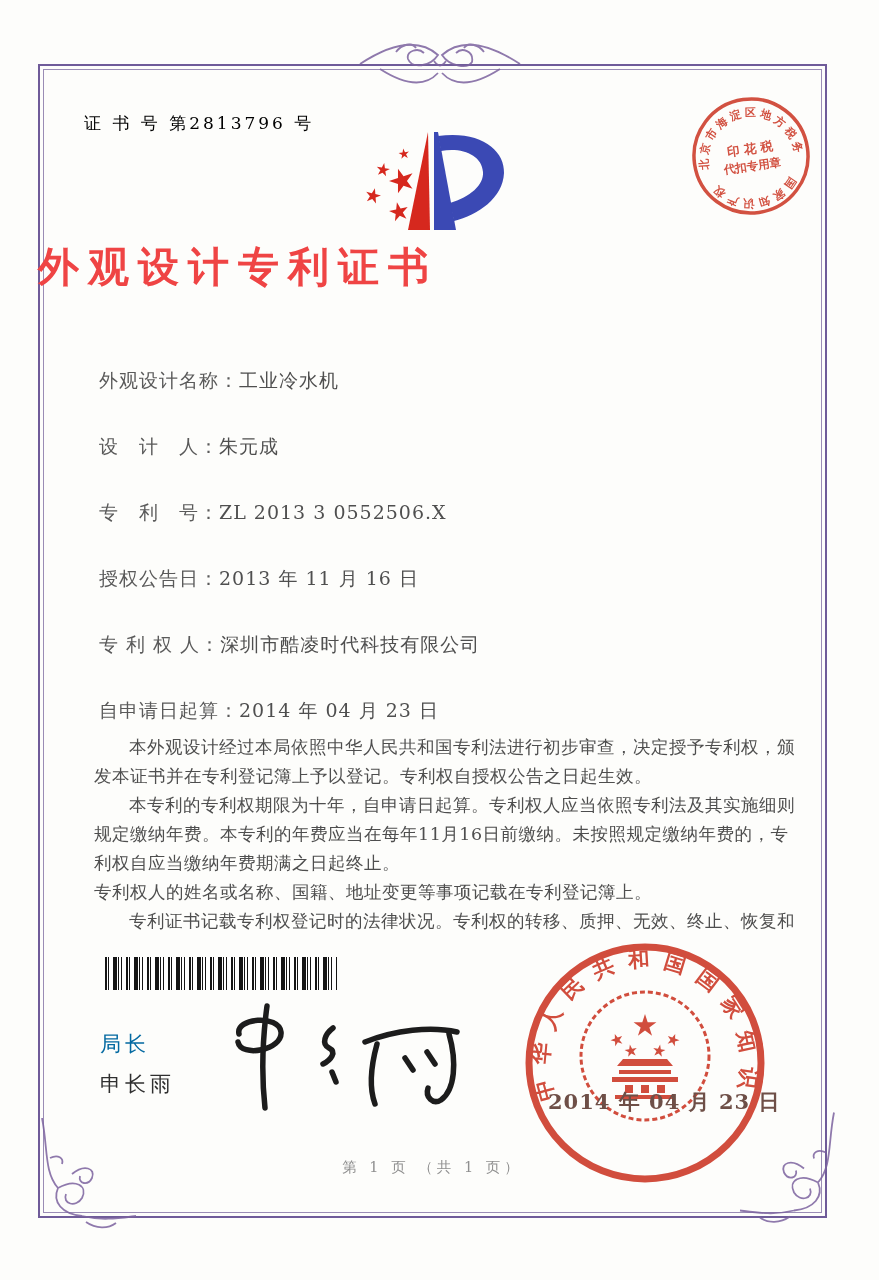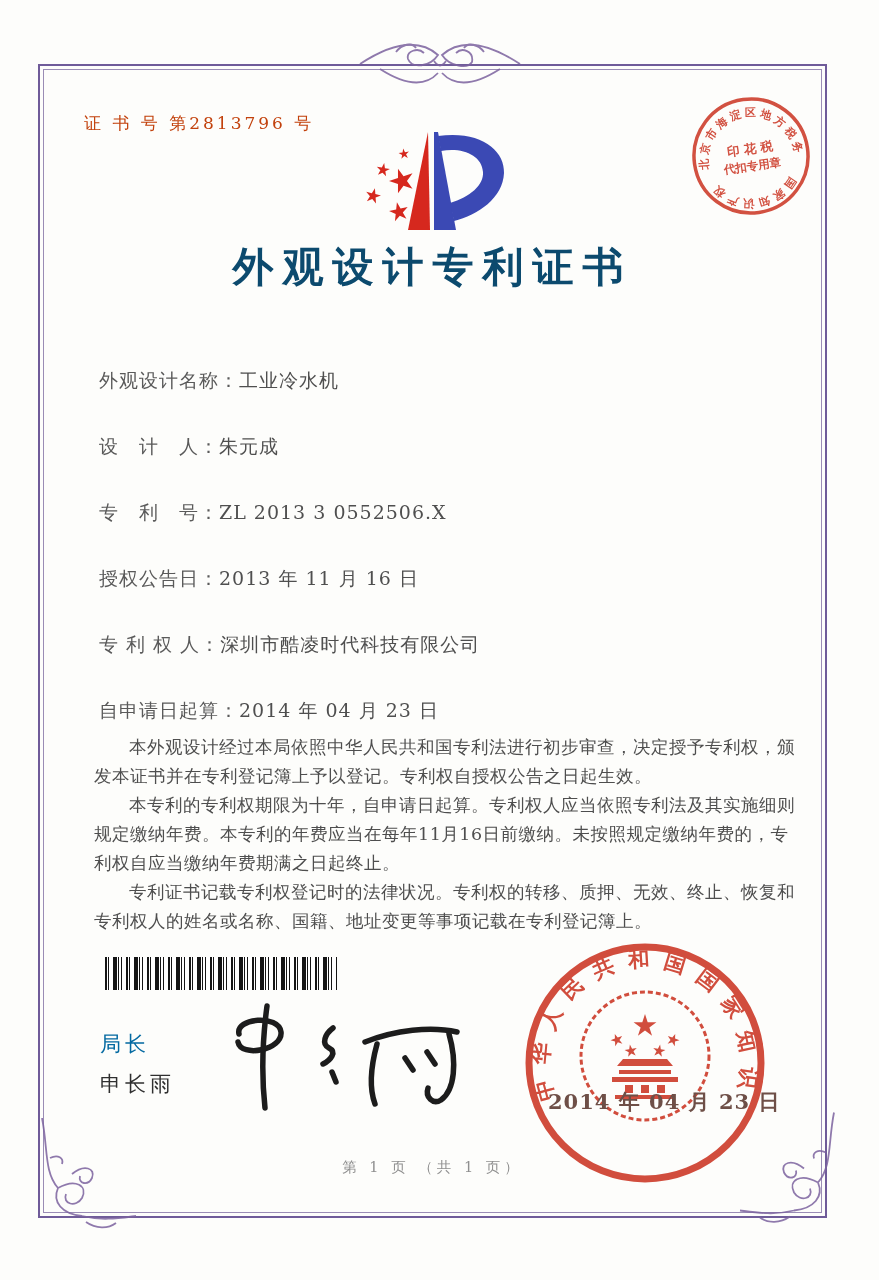--- a/index.html
+++ b/index.html
@@ -8,24 +8,24 @@
     background:#fdfdfb;overflow:hidden;
     font-family:"DejaVu Sans","Liberation Sans",sans-serif;
   }
   
   .frame-outer{position:absolute;left:38px;top:64px;right:52px;bottom:62px;
     border:2px solid #6f5b99;}
   .frame-inner{position:absolute;inset:3px;border:1px solid #9a8cb5;}
   .ornament{position:absolute;pointer-events:none;}
   
   .cert-no{position:absolute;left:84px;top:112px;font-size:17px;letter-spacing:3px;
-    color:#c2410c;font-family:"DejaVu Serif","Liberation Serif",serif;}
+    color:#000000;font-family:"DejaVu Serif","Liberation Serif",serif;}
   .logo{position:absolute;left:358px;top:126px;}
-  .title{position:absolute;left:38px;right:52px;top:240px;text-align:center;
-    font-size:41px;letter-spacing:9px;font-weight:600;color:#0c4a6e;
+  .title{position:absolute;left:38px;right:52px;top:240px;
+    font-size:41px;letter-spacing:9px;font-weight:600;color:#ef4444;
     font-family:"DejaVu Serif","Liberation Serif",serif;}
   
   .tax-seal{position:absolute;left:690px;top:95px;transform:rotate(-8deg);opacity:.93;}
   .office-seal{position:absolute;left:520px;top:938px;opacity:.95;}
   .seal-date{position:absolute;left:548px;top:1088px;font-size:21px;letter-spacing:1px;
     color:#6e4f47;font-weight:600;z-index:5;
     font-family:"DejaVu Serif","Liberation Serif",serif;}
   .seal-text{font-family:"DejaVu Serif","Liberation Serif",serif;font-weight:bold;}
   
   .fields{position:absolute;left:99px;top:368px;
@@ -155,22 +155,22 @@
       <span class="field-label">自申请日起算：</span><span class="field-value">2014 年 04 月 23 日</span>
     </div>
   </div>
 
   <div class="body-text">
     <span class="body-line indent">本外观设计经过本局依照中华人民共和国专利法进行初步审查，决定授予专利权，颁</span>
     <span class="body-line">发本证书并在专利登记簿上予以登记。专利权自授权公告之日起生效。</span>
     <span class="body-line indent">本专利的专利权期限为十年，自申请日起算。专利权人应当依照专利法及其实施细则</span>
     <span class="body-line">规定缴纳年费。本专利的年费应当在每年11月16日前缴纳。未按照规定缴纳年费的，专</span>
     <span class="body-line">利权自应当缴纳年费期满之日起终止。</span>
+    <span class="body-line">专利权人的姓名或名称、国籍、地址变更等事项记载在专利登记簿上。</span>
     <span class="body-line indent">专利证书记载专利权登记时的法律状况。专利权的转移、质押、无效、终止、恢复和</span>
-    <span class="body-line">专利权人的姓名或名称、国籍、地址变更等事项记载在专利登记簿上。</span>
   </div>
 
   <div class="barcode"></div>
 
   <div class="signer-title">局长</div>
   <div class="signer-name">申长雨</div>
 
   <svg class="autograph" width="280" height="115" viewBox="0 0 280 115">
     <g stroke="#1c1c1c" stroke-width="5.5" stroke-linecap="round" fill="none">
       <path d="M62,6 C58,36 56,72 60,108"></path>

